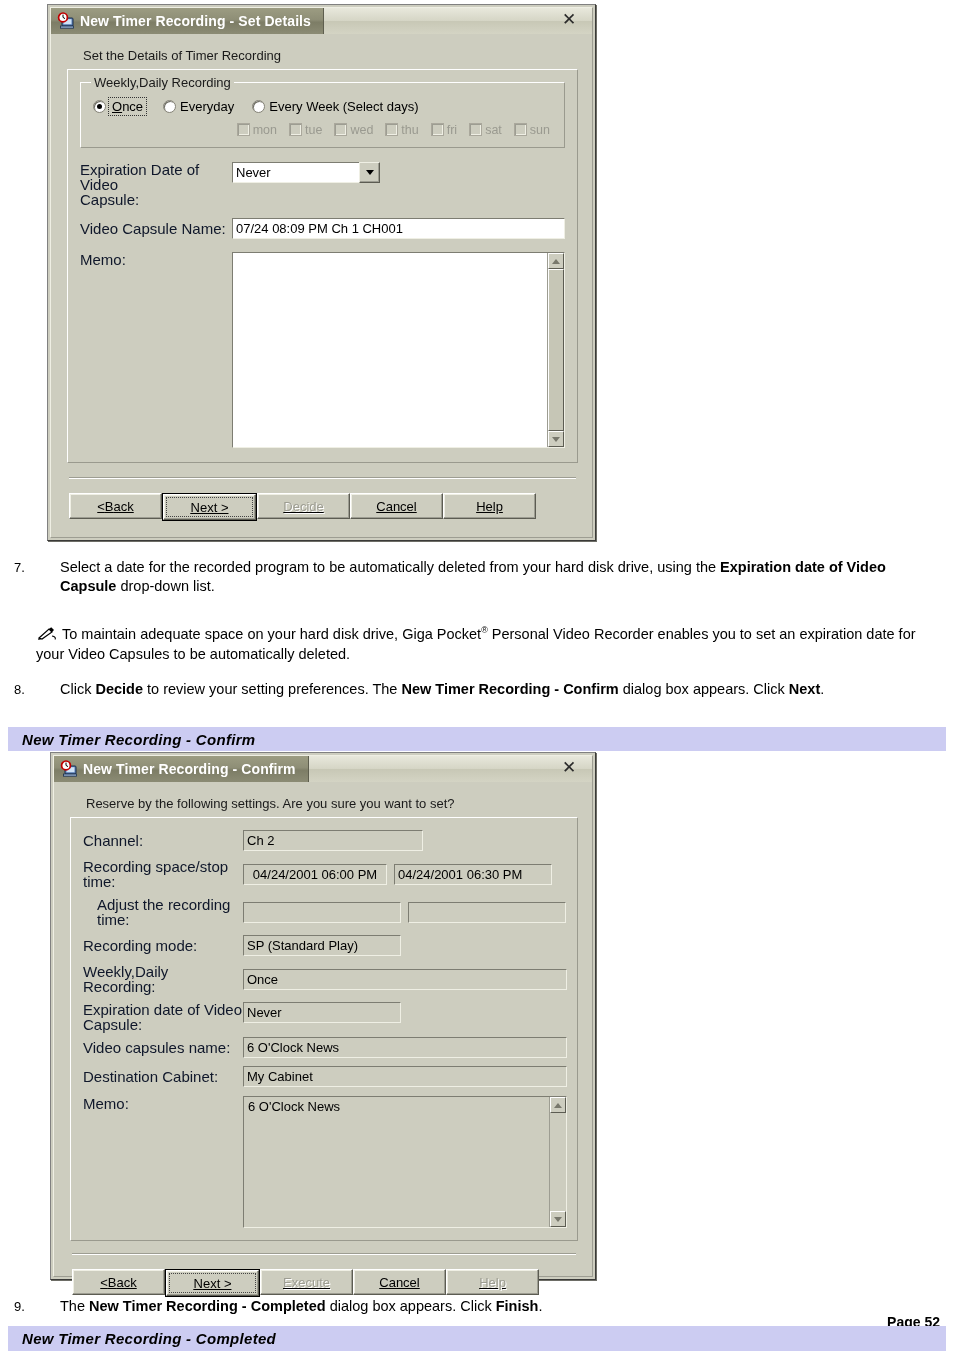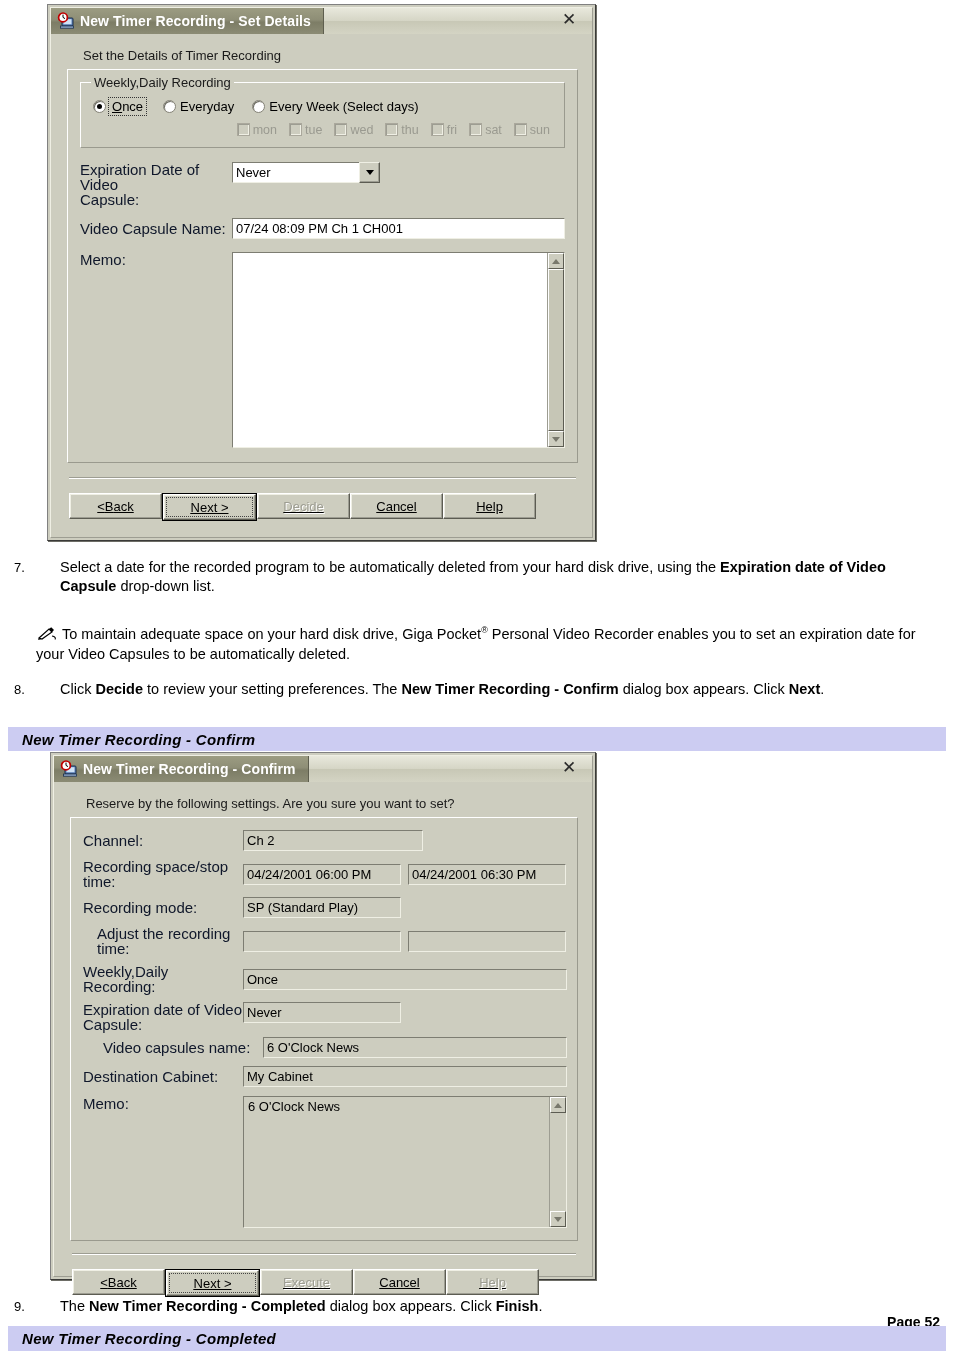--- a/index.html
+++ b/index.html
@@ -350,50 +350,50 @@
       <div class="group" style="padding:10px 10px 12px 12px;">
         <span class="grp-in"></span>
 
         <div class="field-row" style="margin-top:2px; align-items:center;">
           <div class="f-label" style="width:160px;">Channel:</div>
           <div class="sunken flat" style="width:180px;">Ch 2</div>
         </div>
 
         <div class="field-row" style="margin-top:8px; align-items:center;">
           <div class="f-label" style="width:160px;">Recording space/stop time:</div>
-          <div class="sunken flat" style="width:158px;">04/24/2001 06:00 PM</div>
+          <div class="sunken flat" style="width:144px;text-align:center;">04/24/2001 06:00 PM</div>
           <div class="sunken flat" style="width:158px;margin-left:7px;">04/24/2001 06:30 PM</div>
-        </div>
-
-        <div class="field-row" style="margin-top:8px; align-items:center;">
-          <div class="f-label" style="width:160px;">Recording mode:</div>
-          <div class="sunken flat" style="width:158px;">SP (Standard Play)</div>
         </div>
 
         <div class="field-row" style="margin-top:8px; align-items:center;">
           <div class="f-label" style="width:160px;padding-left:14px;">Adjust the recording time:</div>
           <div class="sunken flat" style="width:158px;"></div>
           <div class="sunken flat" style="width:158px;margin-left:7px;"></div>
         </div>
 
         <div class="field-row" style="margin-top:8px; align-items:center;">
+          <div class="f-label" style="width:160px;">Recording mode:</div>
+          <div class="sunken flat" style="width:158px;">SP (Standard Play)</div>
+        </div>
+
+        <div class="field-row" style="margin-top:8px; align-items:center;">
           <div class="f-label" style="width:160px;">Weekly,Daily Recording:</div>
           <div class="sunken flat" style="flex:1;">Once</div>
         </div>
 
         <div class="field-row" style="margin-top:8px;">
           <div class="f-label" style="width:160px;">
             <div>Expiration date of Video</div>
             <div>Capsule:</div>
           </div>
           <div class="sunken flat" style="width:158px;">Never</div>
         </div>
 
         <div class="field-row" style="margin-top:5px; align-items:center;">
-          <div class="f-label" style="width:160px;margin-left:20px;">Video capsules name:</div>
+          <div class="f-label" style="width:160px;">Video capsules name:</div>
           <div class="sunken flat" style="flex:1;">6 O'Clock News</div>
         </div>
 
         <div class="field-row" style="margin-top:8px; align-items:center;">
           <div class="f-label" style="width:160px;">Destination Cabinet:</div>
           <div class="sunken flat" style="flex:1;">My Cabinet</div>
         </div>
 
         <div class="field-row" style="margin-top:9px;">
           <div class="f-label" style="width:160px;">Memo:</div>

